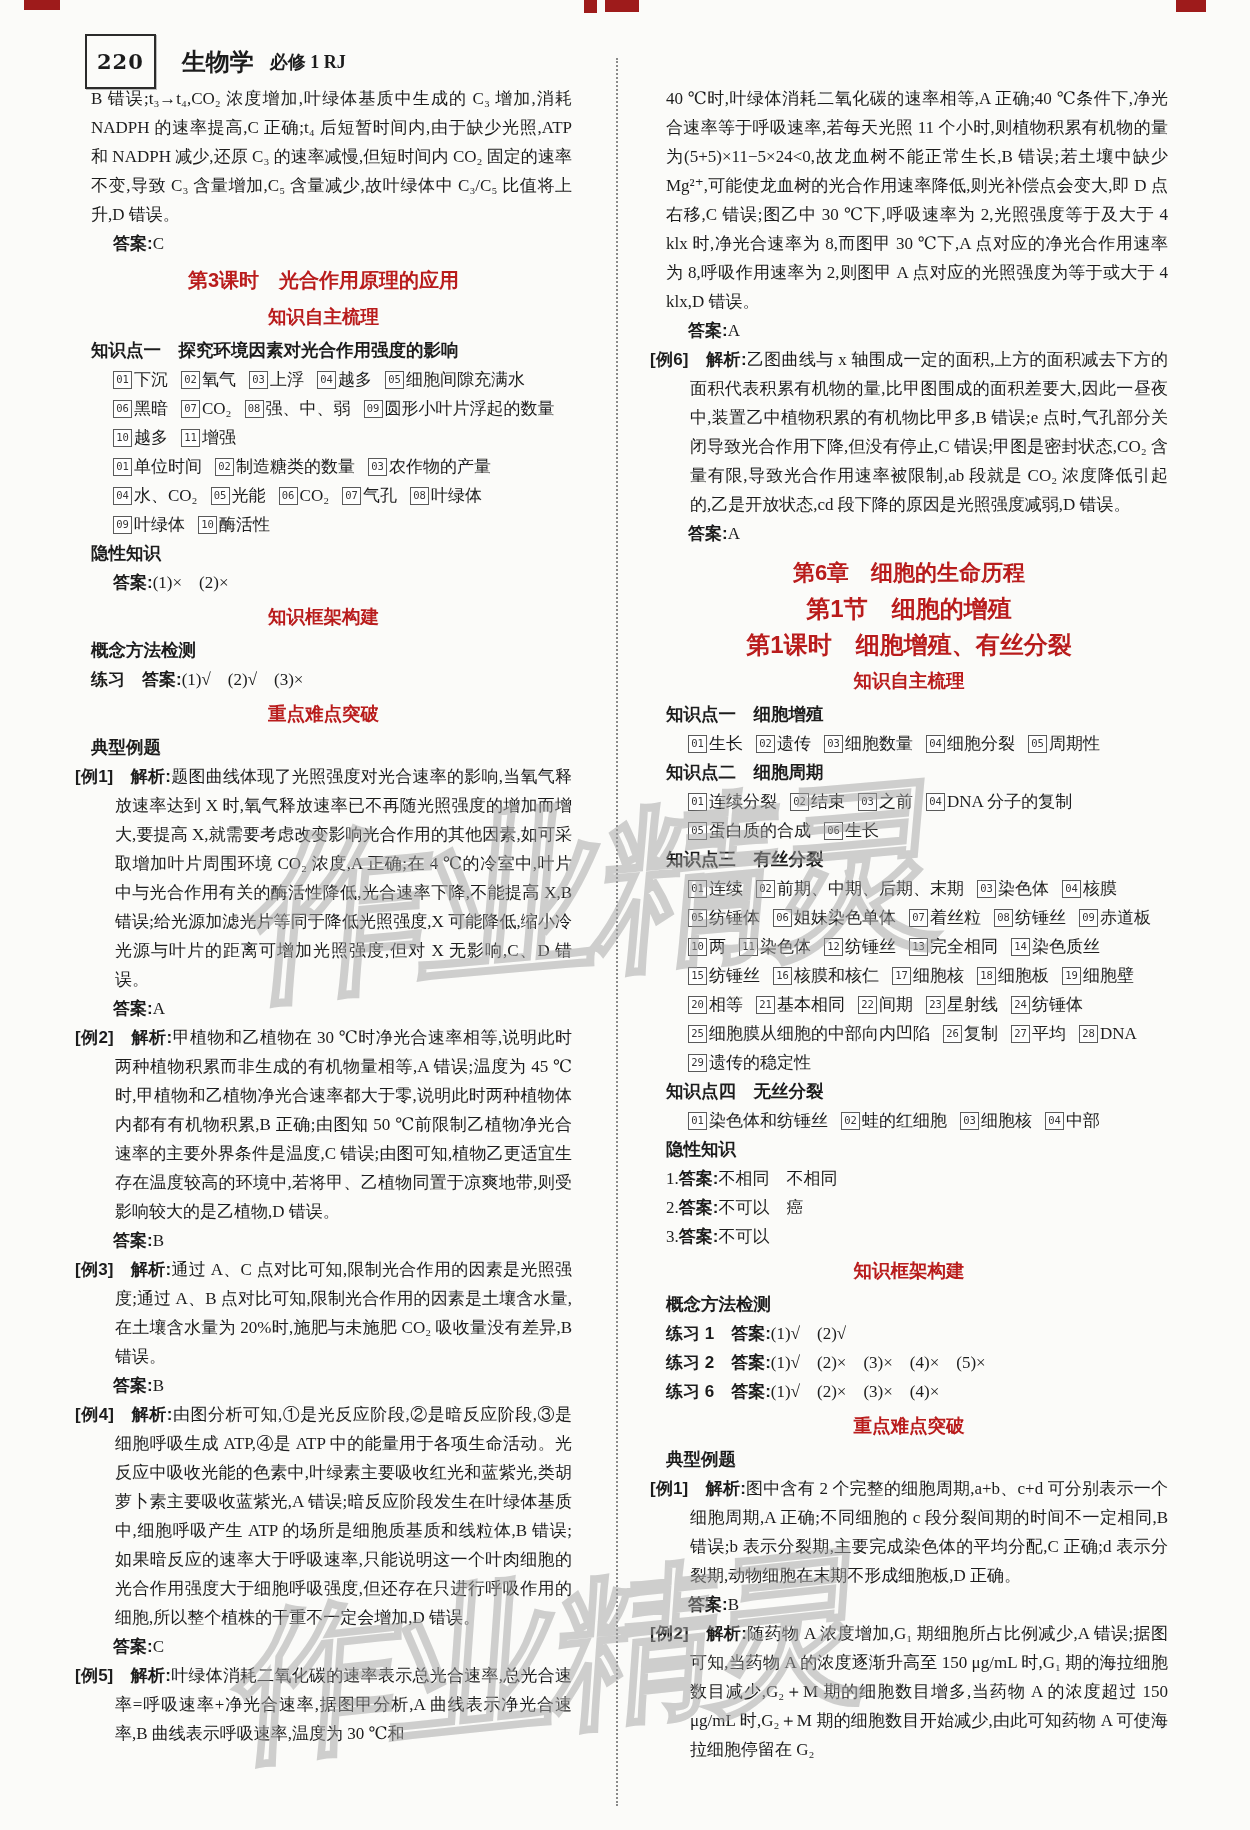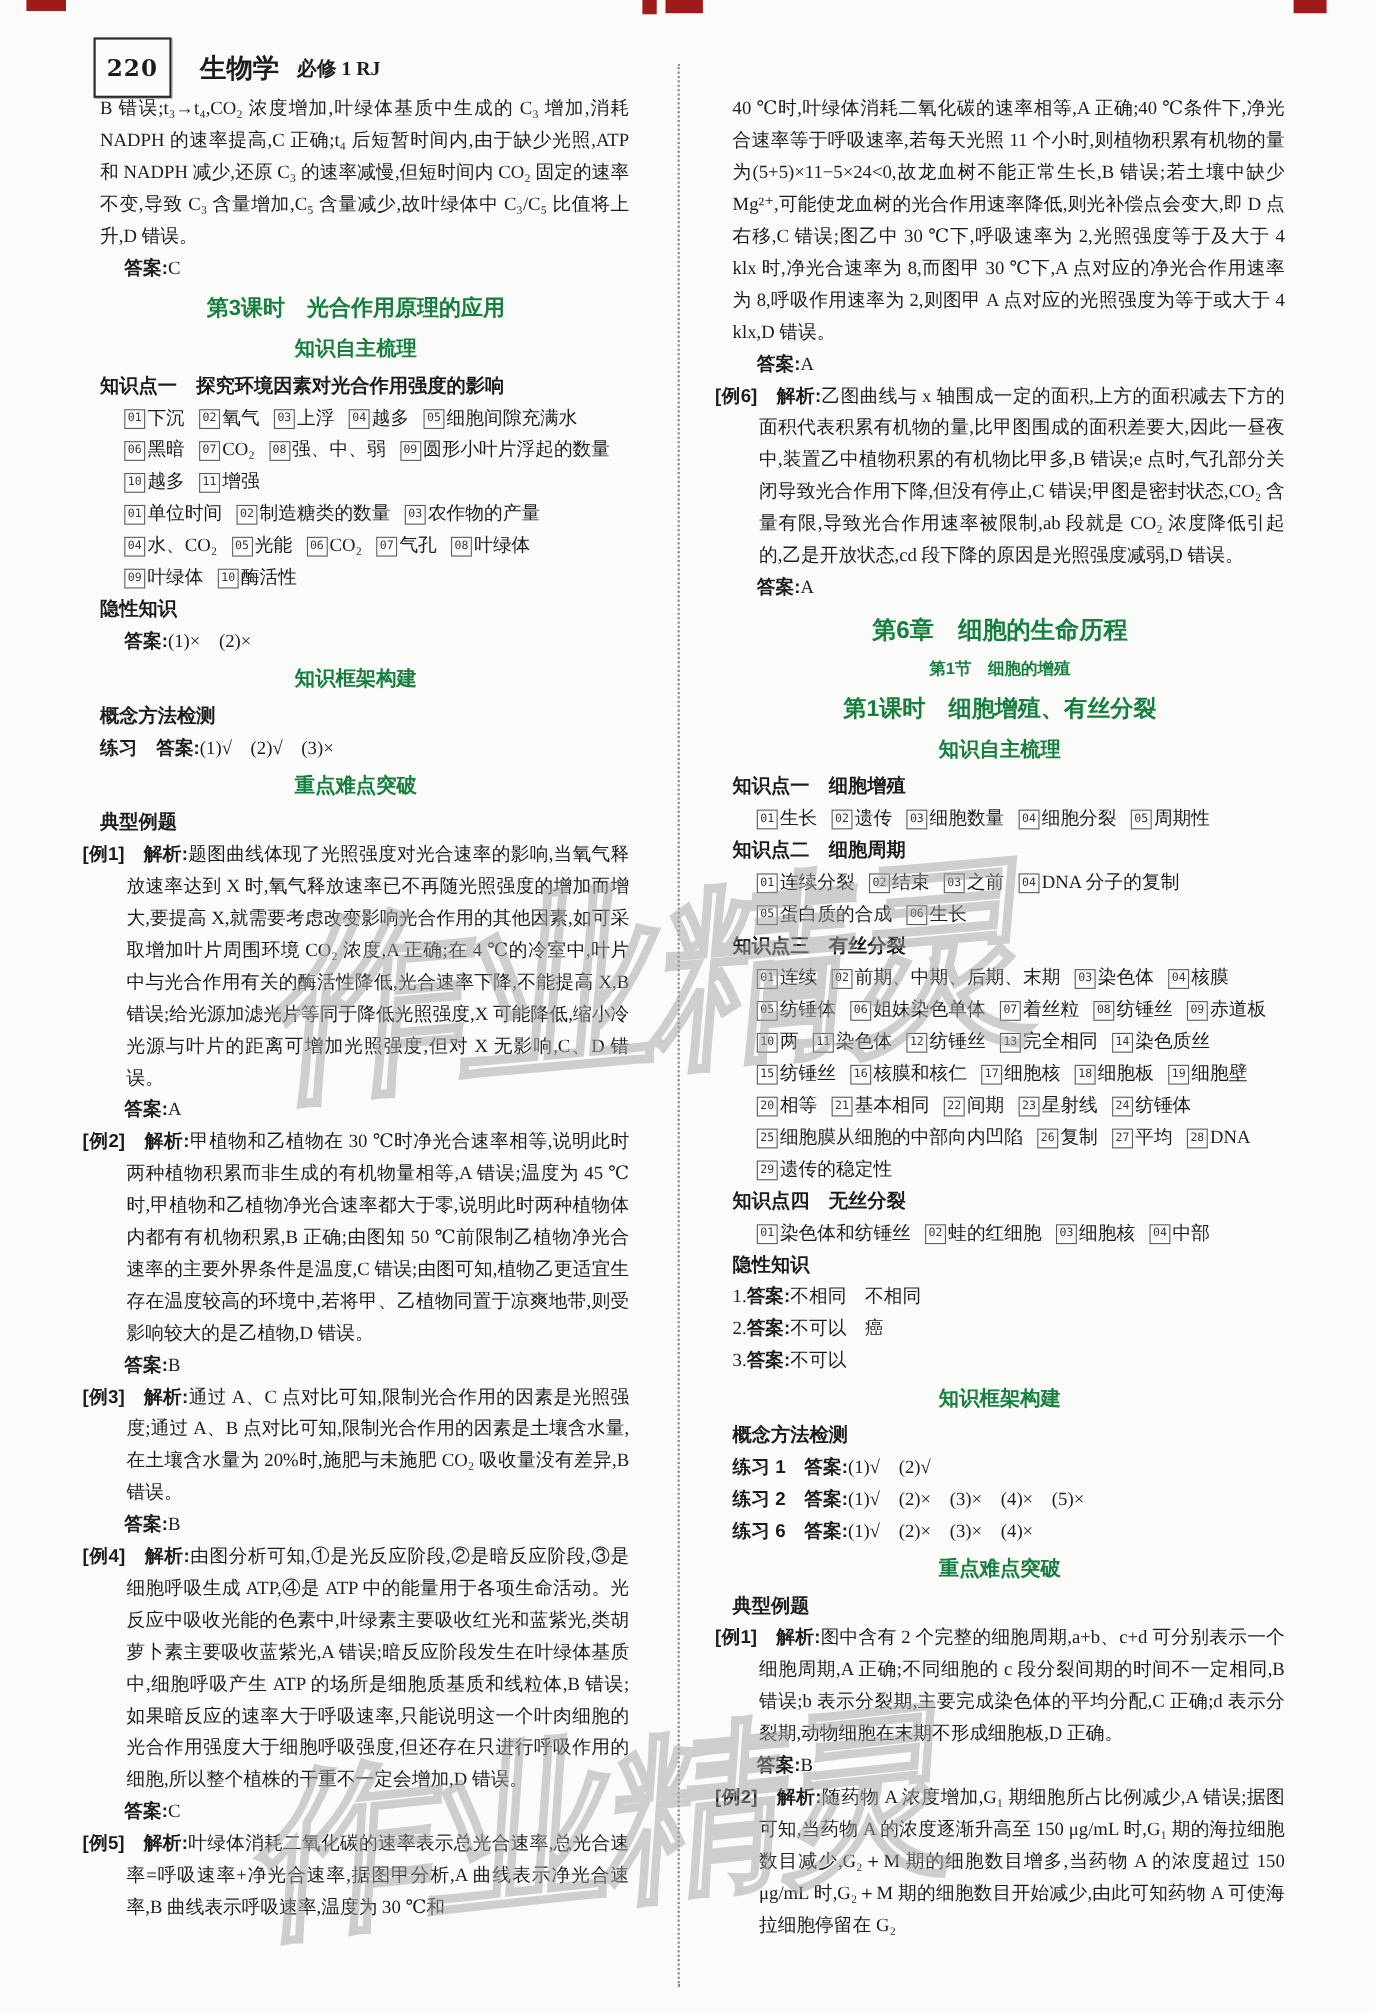--- a/index.html
+++ b/index.html
@@ -31,26 +31,26 @@
   .divider{position:absolute;left:616px;top:58px;height:1748px;border-left:2px dotted #8a8a8a;}
   
   .blk{margin:0;}
   .p{margin-left:16px;}
   .line{margin-left:16px;}
   .kp{margin-left:16px;font-family:"Liberation Sans","DejaVu Sans",sans-serif;font-weight:bold;font-size:17.5px;}
   .answer{margin-left:38px;}
   .items{margin-left:38px;}
   .example{padding-left:40px;text-indent:-40px;}
   .head{text-align:center;font-weight:bold;margin:3px 0;line-height:33px;
-    font-family:"Liberation Sans","DejaVu Sans",sans-serif;color:#15803d;}
+    font-family:"Liberation Sans","DejaVu Sans",sans-serif;color:#b91c1c;}
   .head.lesson{font-size:20px;margin-top:6px;}
   .head.band{font-size:18.5px;}
   .head.chapter{font-size:22px;margin-top:8px;}
-  .head.node{font-size:15px;}
-  .head.lesson2{font-size:21px;}
+  .head.node{font-size:24px;}
+  .head.lesson2{font-size:24px;}
   .hb{font-family:"Liberation Sans","DejaVu Sans",sans-serif;font-weight:bold;}
   .item{white-space:nowrap;margin-right:13px;display:inline-block;text-indent:0;}
   .badge{
     display:inline-block;min-width:15px;height:16px;line-height:15px;
     border:1px solid #5a5a5a;font-size:10.5px;text-align:center;
     font-family:"DejaVu Sans Mono",monospace;vertical-align:2px;margin-right:2px;
     padding:0 1px;color:#333;background:#fff;
   }
   
   .wm{

